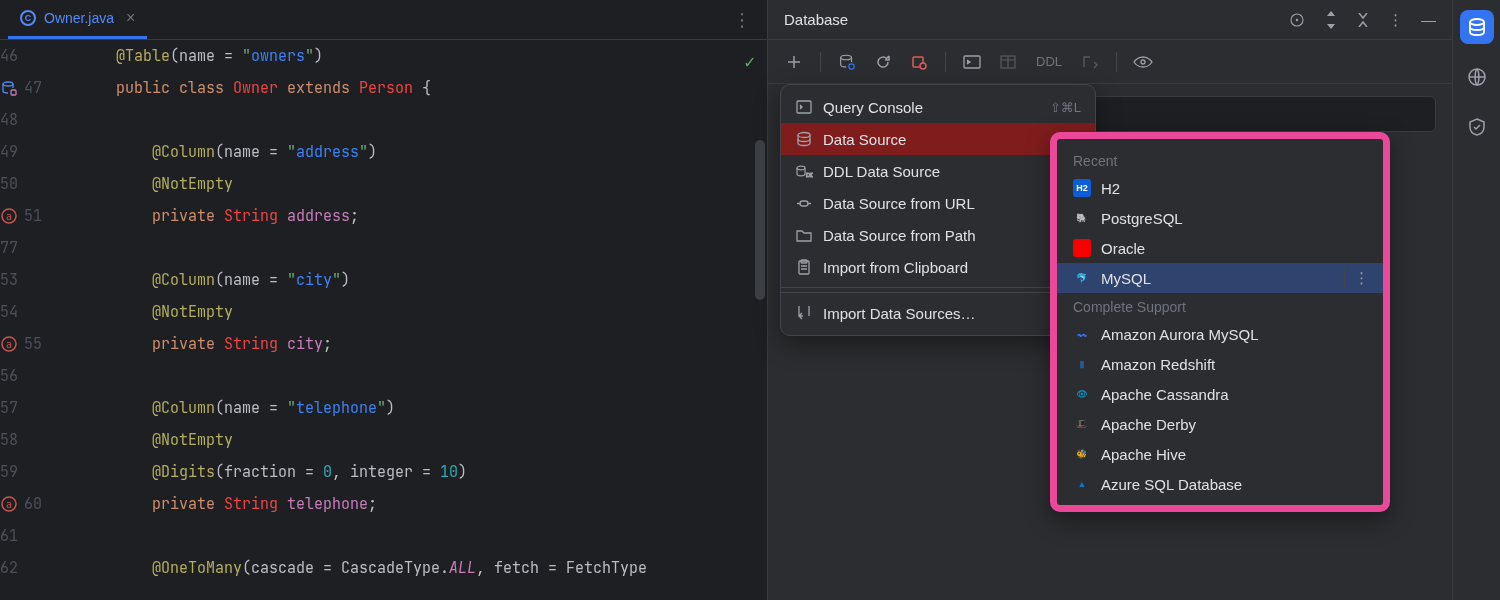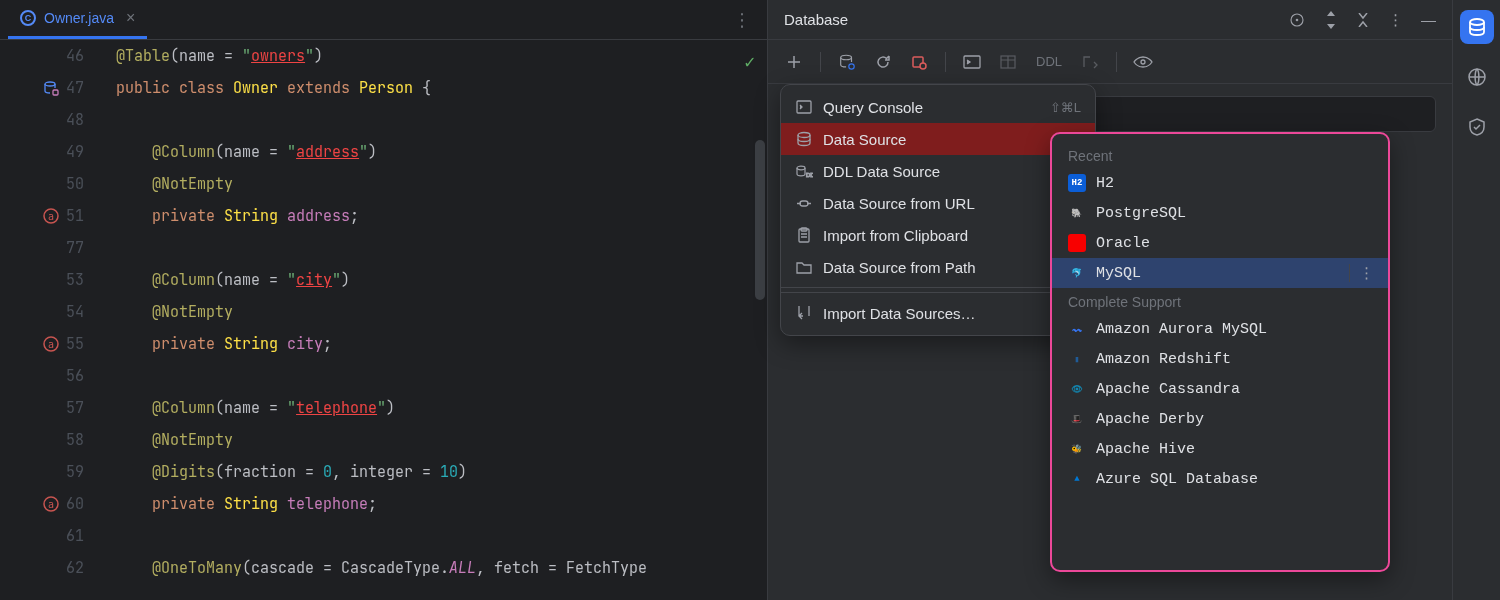--- a/index.html
+++ b/index.html
@@ -73,43 +73,42 @@
   text-align: right;
   color: #4b5059;
   padding-right: 8px;
   user-select: none;
   position: relative;
 }
 .gutter-line {
   height: 32px;
   display: flex;
   align-items: center;
-  justify-content: flex-end;
   gap: 6px;
   padding-right: 8px;
 }
 .gutter-icon {
   width: 18px;
   height: 18px;
   display: inline-flex;
   align-items: center;
   justify-content: center;
 }
 .code {
   flex: 1;
   padding-left: 16px;
   white-space: pre;
   overflow: hidden;
 }
 .code-line { height: 32px; }
 .kw { color: #cf8e6d; }
 .ann { color: #b3ae60; }
 .str { color: #6aab73; }
-.str-u { color: #ef4444; text-decoration: underline; }
-.type { color: #fde047; }
+.str-u { color: #3b82f6; }
+.type { color: #ef4444; }
 .field { color: #c77dba; }
 .num { color: #2aacb8; }
 .ital { font-style: italic; color: #c77dba; }
 .check-icon {
   position: absolute;
   right: 12px;
   top: 6px;
   color: #5fad65;
   font-size: 18px;
 }
@@ -229,41 +228,40 @@
   justify-content: center;
   color: #9da0a8;
   flex-shrink: 0;
 }
 
 .submenu {
   position: absolute;
   left: 282px;
   top: 48px;
   width: 340px;
-  height: 440px;
+  height: 380px;
   background: #2b2d30;
-  border: 2px solid #ec4899;
+  border: 7px solid #ec4899;
   border-radius: 10px;
   padding: 8px 0;
   box-shadow: 0 8px 24px rgba(0,0,0,0.4);
   overflow: hidden;
 }
 .submenu-header {
   color: #6f737a;
   font-size: 14px;
   padding: 6px 16px 4px;
 }
 .submenu-item {
   display: flex;
   align-items: center;
   gap: 10px;
   padding: 6px 16px;
   color: #dfe1e5;
   font-size: 15px;
-  font-family: Liberation Mono, monospace;
 }
 .submenu-item.selected {
   background: #2e436e;
   position: relative;
 }
 .submenu-item.selected::after {
   content: "⋮";
   position: absolute;
   right: 14px;
   color: #9da0a8;
@@ -529,35 +527,35 @@
           <span class="menu-icon">
             <svg width="16" height="14" viewBox="0 0 16 14" fill="none" stroke="currentColor" stroke-width="1.3">
               <rect x="4" y="5" width="8" height="5" rx="2.5"></rect>
               <path d="M1 7.5h4M11 7.5h4"></path>
             </svg>
           </span>
           <span>Data Source from URL</span>
         </div>
         <div class="menu-item">
           <span class="menu-icon">
+            <svg width="16" height="14" viewBox="0 0 16 14" fill="none" stroke="currentColor" stroke-width="1.3">
+              <path d="M1 3h5l2 2h7v8H1z"></path>
+            </svg>
+          </span>
+          <span>Data Source from Path</span>
+        </div>
+        <div class="menu-item">
+          <span class="menu-icon">
             <svg width="14" height="16" viewBox="0 0 14 16" fill="none" stroke="currentColor" stroke-width="1.3">
               <rect x="2" y="2" width="10" height="13" rx="1"></rect>
               <rect x="4" y="1" width="6" height="3" rx="1"></rect>
               <path d="M4 7h6M4 10h6"></path>
             </svg>
           </span>
           <span>Import from Clipboard</span>
-        </div>
-        <div class="menu-item">
-          <span class="menu-icon">
-            <svg width="16" height="14" viewBox="0 0 16 14" fill="none" stroke="currentColor" stroke-width="1.3">
-              <path d="M1 3h5l2 2h7v8H1z"></path>
-            </svg>
-          </span>
-          <span>Data Source from Path</span>
         </div>
         <div class="menu-sep"></div>
         <div class="menu-sep"></div>
         <div class="menu-item">
           <span class="menu-icon">
             <svg width="14" height="14" viewBox="0 0 14 14" fill="none" stroke="currentColor" stroke-width="1.3">
               <path d="M2 12V2M12 2v10M2 12h4M5 9l-3 3 3 3" transform="translate(0,-2)"></path>
             </svg>
           </span>
           <span>Import Data Sources…</span>

